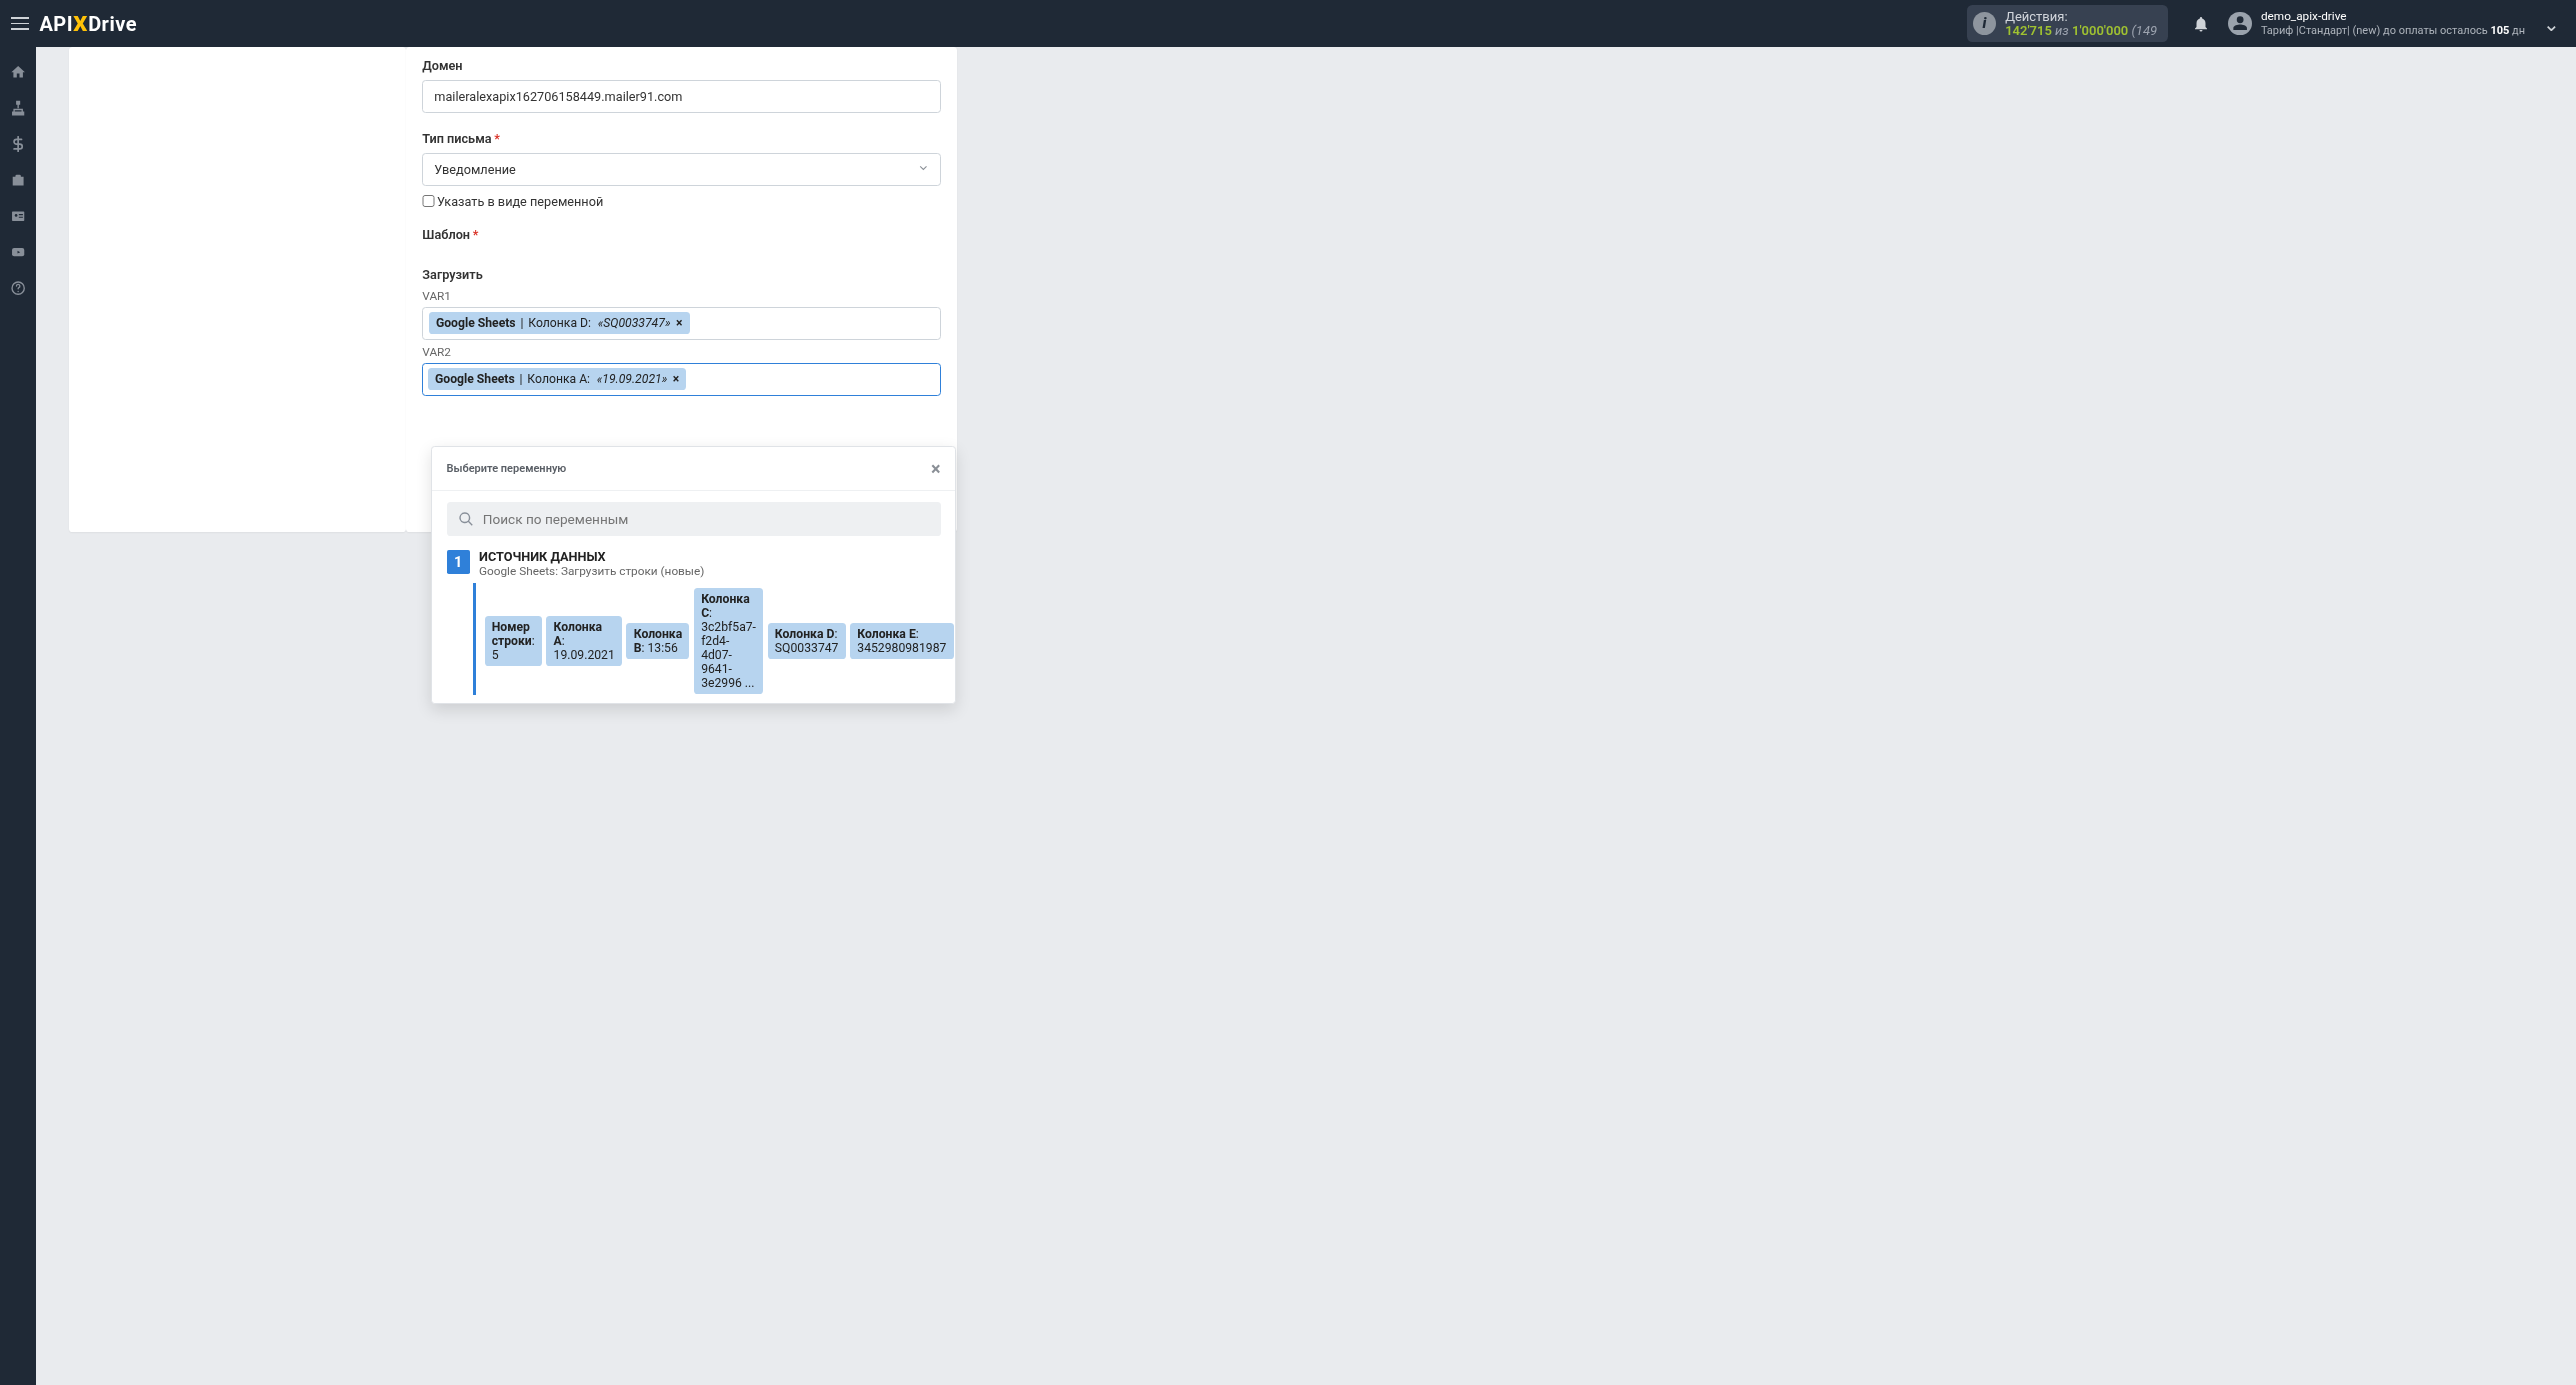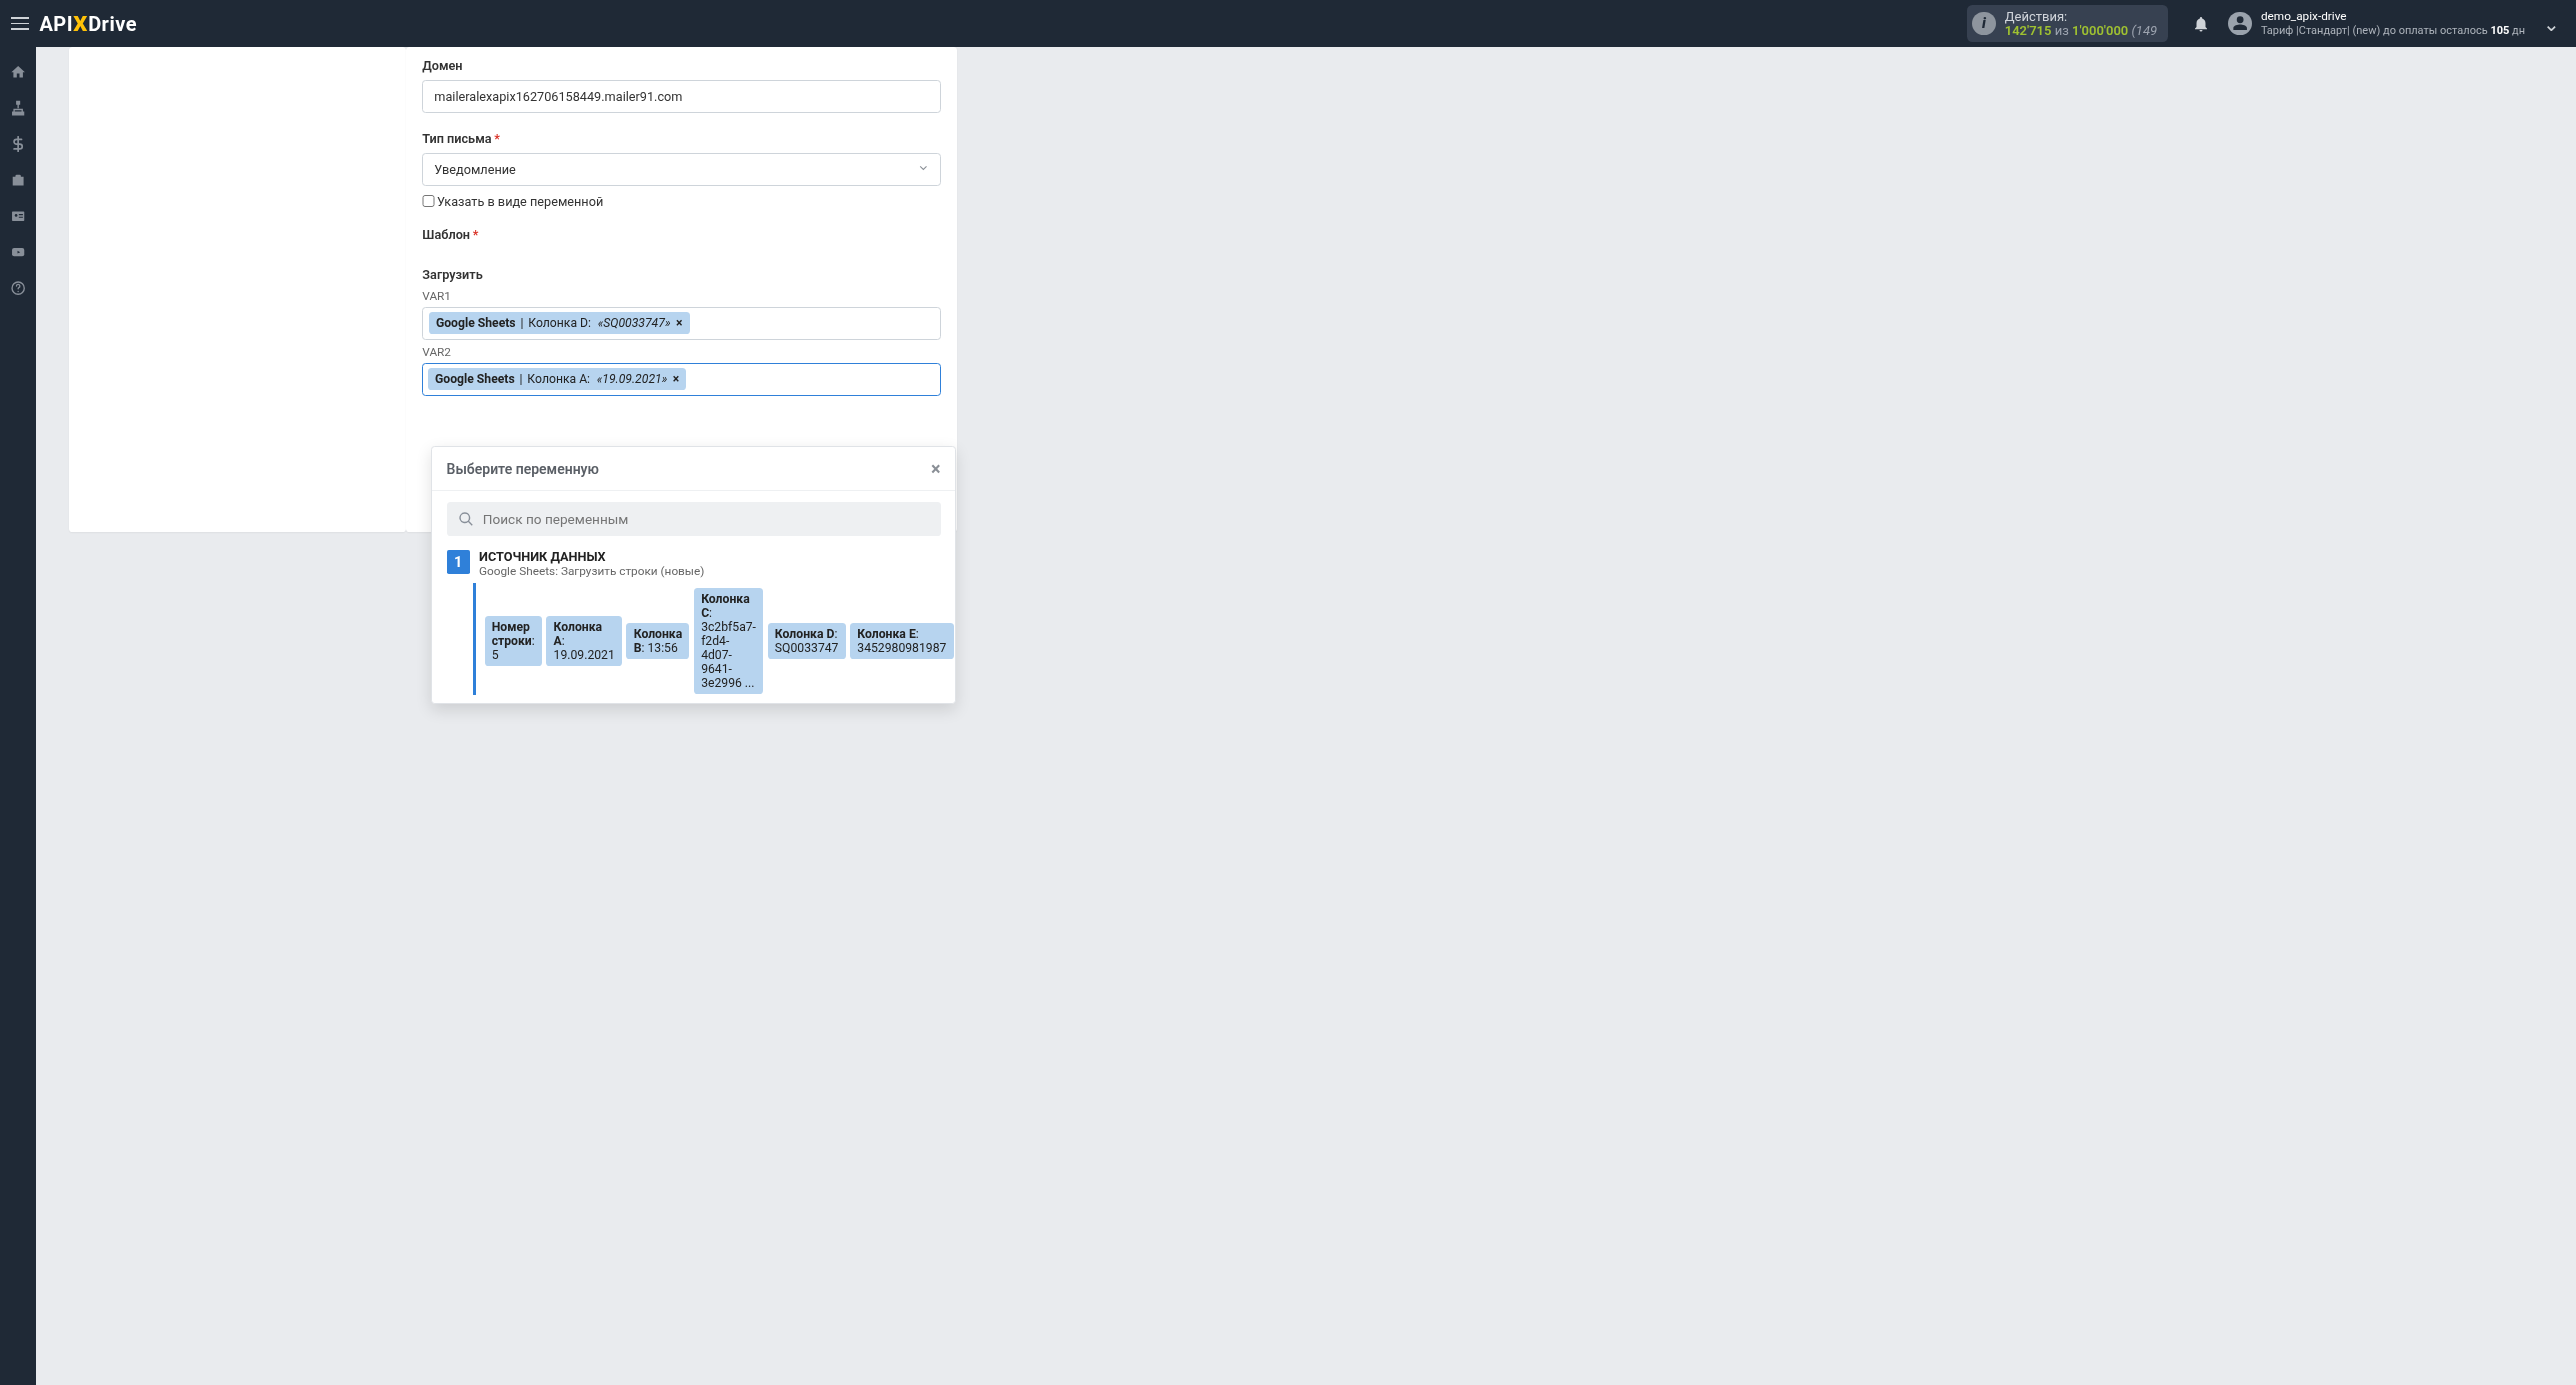--- a/index.html
+++ b/index.html
@@ -13,21 +13,21 @@
 .logo { font-weight: 700; font-size: 20px; letter-spacing: 0.5px; display: flex; align-items: center; }
 .logo .api { color: #fff; }
 .logo .x { color: #ffc107; font-weight: 900; margin: 0 0.9px; transform: scaleX(1.1); }
 .logo .drive { color: #fff; }
 .topbar-spacer { flex: 1; }
 .actions-chip { background: #374151; border-radius: 5.4px; padding: 5.4px 11px 5.4px 5.4px; display: flex; align-items: center; gap: 9px; margin-right: 16.3px; }
 .actions-chip .info-ico { width:23.5px; height:23.5px; border-radius:50%; background:#8e959e; color:#1f2936; display:flex; align-items:center; justify-content:center; font-weight:900; font-style:italic; font-size:14.5px; }
 .actions-chip .txt { font-size: 13px; line-height: 13.6px; }
 .actions-chip .txt .label { color:#d1d5db; }
 .actions-chip .txt .ct { color:#9fc131; font-weight:600; }
-.actions-chip .txt .of { color:#9ca3af; }
+.actions-chip .txt .of { color:#9ca3af; font-style: italic; }
 .actions-chip .txt .limit { color:#9fc131; font-weight:600; }
 .actions-chip .txt .extra { color:#9ca3af; font-style: italic; }
 .bell { width:33px; display:flex; align-items:center; justify-content:center; color:#cfd3d8; margin-right:11px; cursor:pointer; }
 .bell svg { width:18px; height:18px; fill:#cfd3d8; }
 .userbox { display:flex; align-items:center; gap:9px; cursor:pointer; margin-right:9px; }
 .userbox .avatar { width:23.5px; height:23.5px; border-radius:50%; background:#9aa2ac; display:flex; align-items:center; justify-content:center; }
 .userbox .avatar svg { width:16.3px; height:16.3px; fill:#1f2936; }
 .userbox .utxt { font-size:11.8px; line-height:13.6px; }
 .userbox .uname { color:#fff; }
 .userbox .utariff { color:#aeb4bc; font-size:11px; }
@@ -57,21 +57,21 @@
 .token-field { width:100%; min-height:33px; border:0.9px solid #ced4da; border-radius:3.6px; padding:3.6px 5.4px; display:flex; align-items:center; gap:3.6px; background:#fff; }
 .token-field.focused { border:1.8px solid #2f80d9; padding:2.7px 4.5px; }
 .chip { background:#b7d4ef; border-radius:3.6px; padding:3.6px 7.2px; font-size:12.2px; color:#222; display:inline-flex; align-items:center; gap:1.8px; }
 .chip .src { font-weight:700; }
 .chip .col { font-weight:400; }
 .chip .val { font-style:italic; }
 .chip .x { margin-left:3.6px; font-weight:700; cursor:pointer; }
 
 .dropdown { position:absolute; left:395px; top:399px; width:525px; background:#fff; border:0.9px solid #e0e3e7; border-radius:3.6px; box-shadow: 0 5.4px 16.3px rgba(0,0,0,.12); z-index:50; }
 .dd-head { display:flex; align-items:center; justify-content:space-between; padding:11px 14.5px; border-bottom:0.9px solid #eef0f2; }
-.dd-title { font-size:14px; color:#5a5f66; font-weight:600; }
+.dd-title { font-size:11px; color:#5a5f66; font-weight:600; }
 .dd-close { color:#8a8f96; font-size:18px; cursor:pointer; font-weight:700; }
 .dd-search { padding:11px 14.5px 7.2px; }
 .dd-search-inner { background:#eef0f2; border-radius:3.6px; height:34px; display:flex; align-items:center; padding:8px 11px; gap:9px; }
 .dd-search-inner input { border:none; background:transparent; outline:none; font-size:13.6px; color:#333; flex:1; }
 .dd-search-inner svg { width:16.3px; height:16.3px; fill:#888f99; }
 .dd-body { padding: 0 14.5px 7.2px; max-height:235px; overflow:auto; position:relative; }
 .dd-body::-webkit-scrollbar { width:9px; }
 .dd-body::-webkit-scrollbar-thumb { background:#c2c6cb; border-radius:2.7px; }
 .src-row { display:flex; gap:9px; align-items:flex-start; padding:5.4px 0 5.4px; }
 .src-badge { width:23.5px; height:23.5px; background:#2f80d9; color:#fff; font-weight:700; font-size:14.5px; display:flex; align-items:center; justify-content:center; border-radius:1.8px; flex-shrink:0; margin-top:1.8px; }

